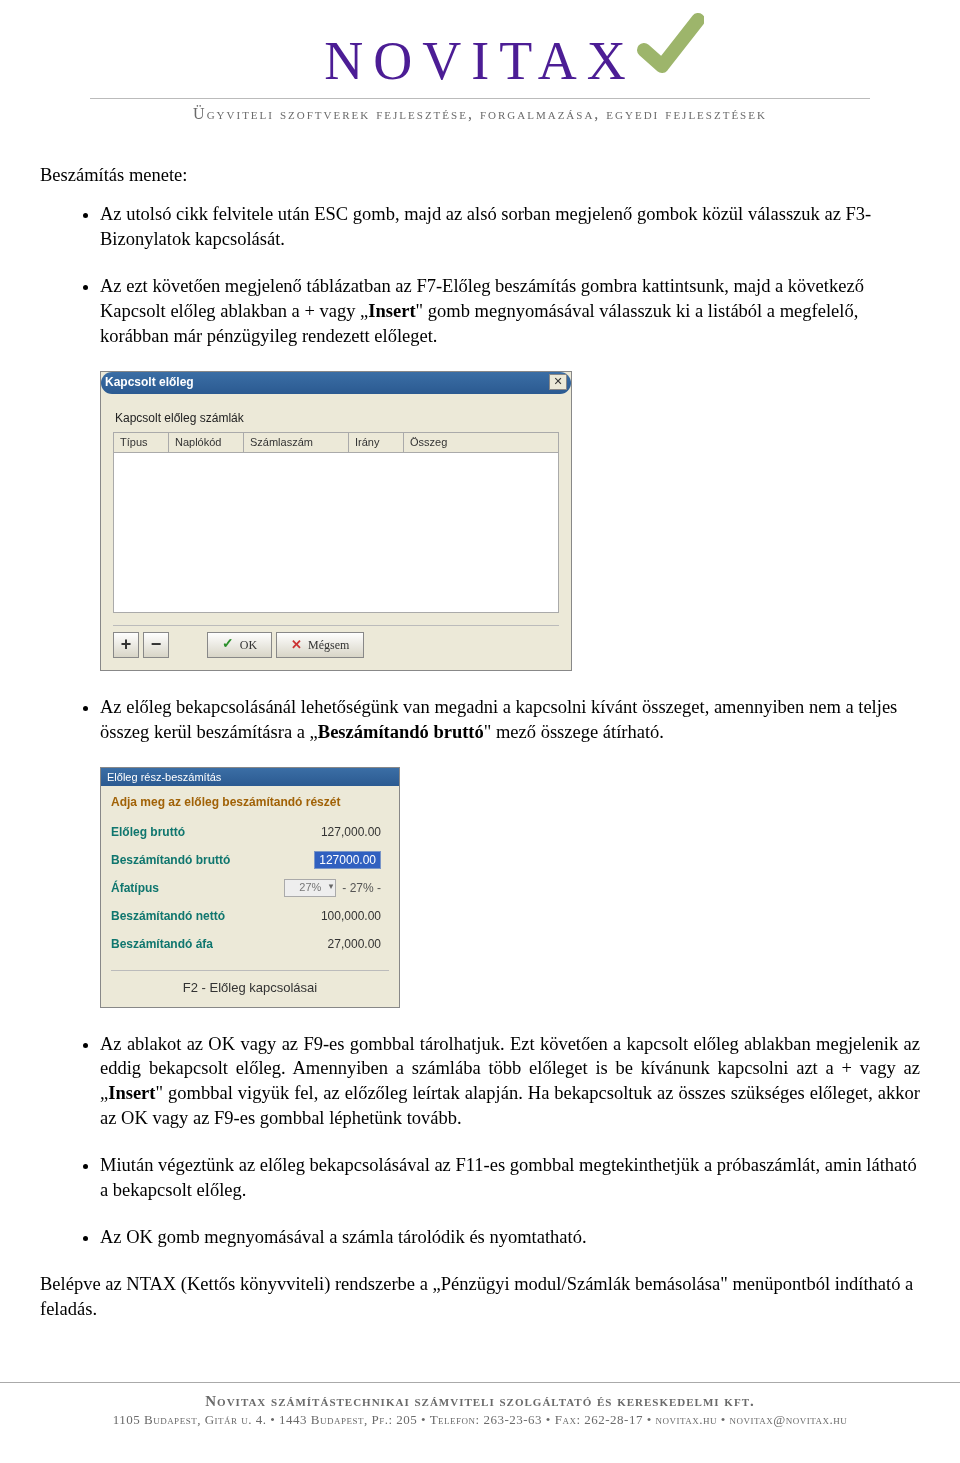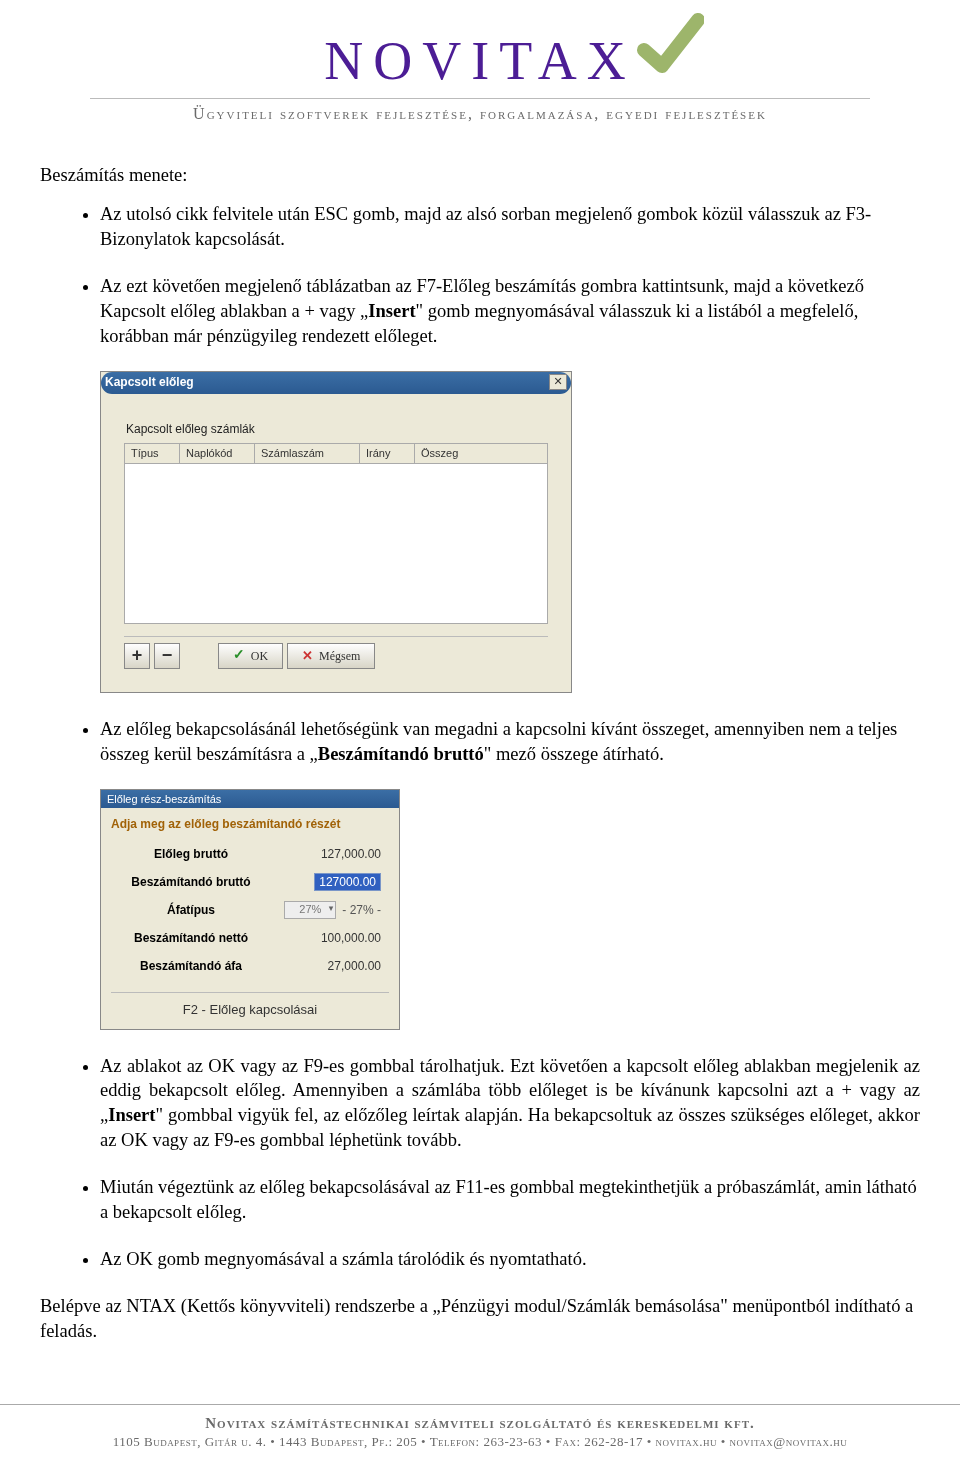--- a/index.html
+++ b/index.html
@@ -71,21 +71,21 @@
     .dlg1 .closebtn {
       width: 18px; height: 16px;
       background: #ece9d8;
       border: 1px solid #888;
       font-size: 11px;
       text-align: center;
       line-height: 12px;
       cursor: pointer;
       color: #333;
     }
-    .dlg1 .inner { padding: 23px; background: #ece9d8; }
+    .dlg1 .inner { padding: 12px; background: #ece9d8; }
     .dlg1 .subtitle { padding: 4px 2px 6px; color: #222; }
     .dlg1 .listhead {
       display: flex;
       border: 1px solid #aaa;
       background: #ece9d8;
     }
     .dlg1 .listhead .col {
       border-right: 1px solid #aaa;
       padding: 2px 6px;
       font-size: 11px;
@@ -150,21 +150,21 @@
       font-size: 11px;
       line-height: 14px;
     }
     .dlg2 .body2 { padding: 8px 10px; }
     .dlg2 .prompt { font-weight: 700; margin-bottom: 8px; color: #a16207; }
     .dlg2 .row {
       display: flex;
       align-items: center;
       height: 28px;
     }
-    .dlg2 .lbl { width: 160px; color: #000000; font-weight: 700; font-size: 12px; text-align: center;}
+    .dlg2 .lbl { width: 160px; color: #0f766e; font-weight: 700; font-size: 12px;}
     .dlg2 .val { flex: 1; text-align: right; padding-right: 8px; color: #333; font-size: 12px;}
     .dlg2 .selinput {
       background: #3060c0;
       color: #fff;
       padding: 1px 4px;
       border: 1px solid #7a96c8;
       width: 90px;
       text-align: right;
       font-size: 12px;
     }

